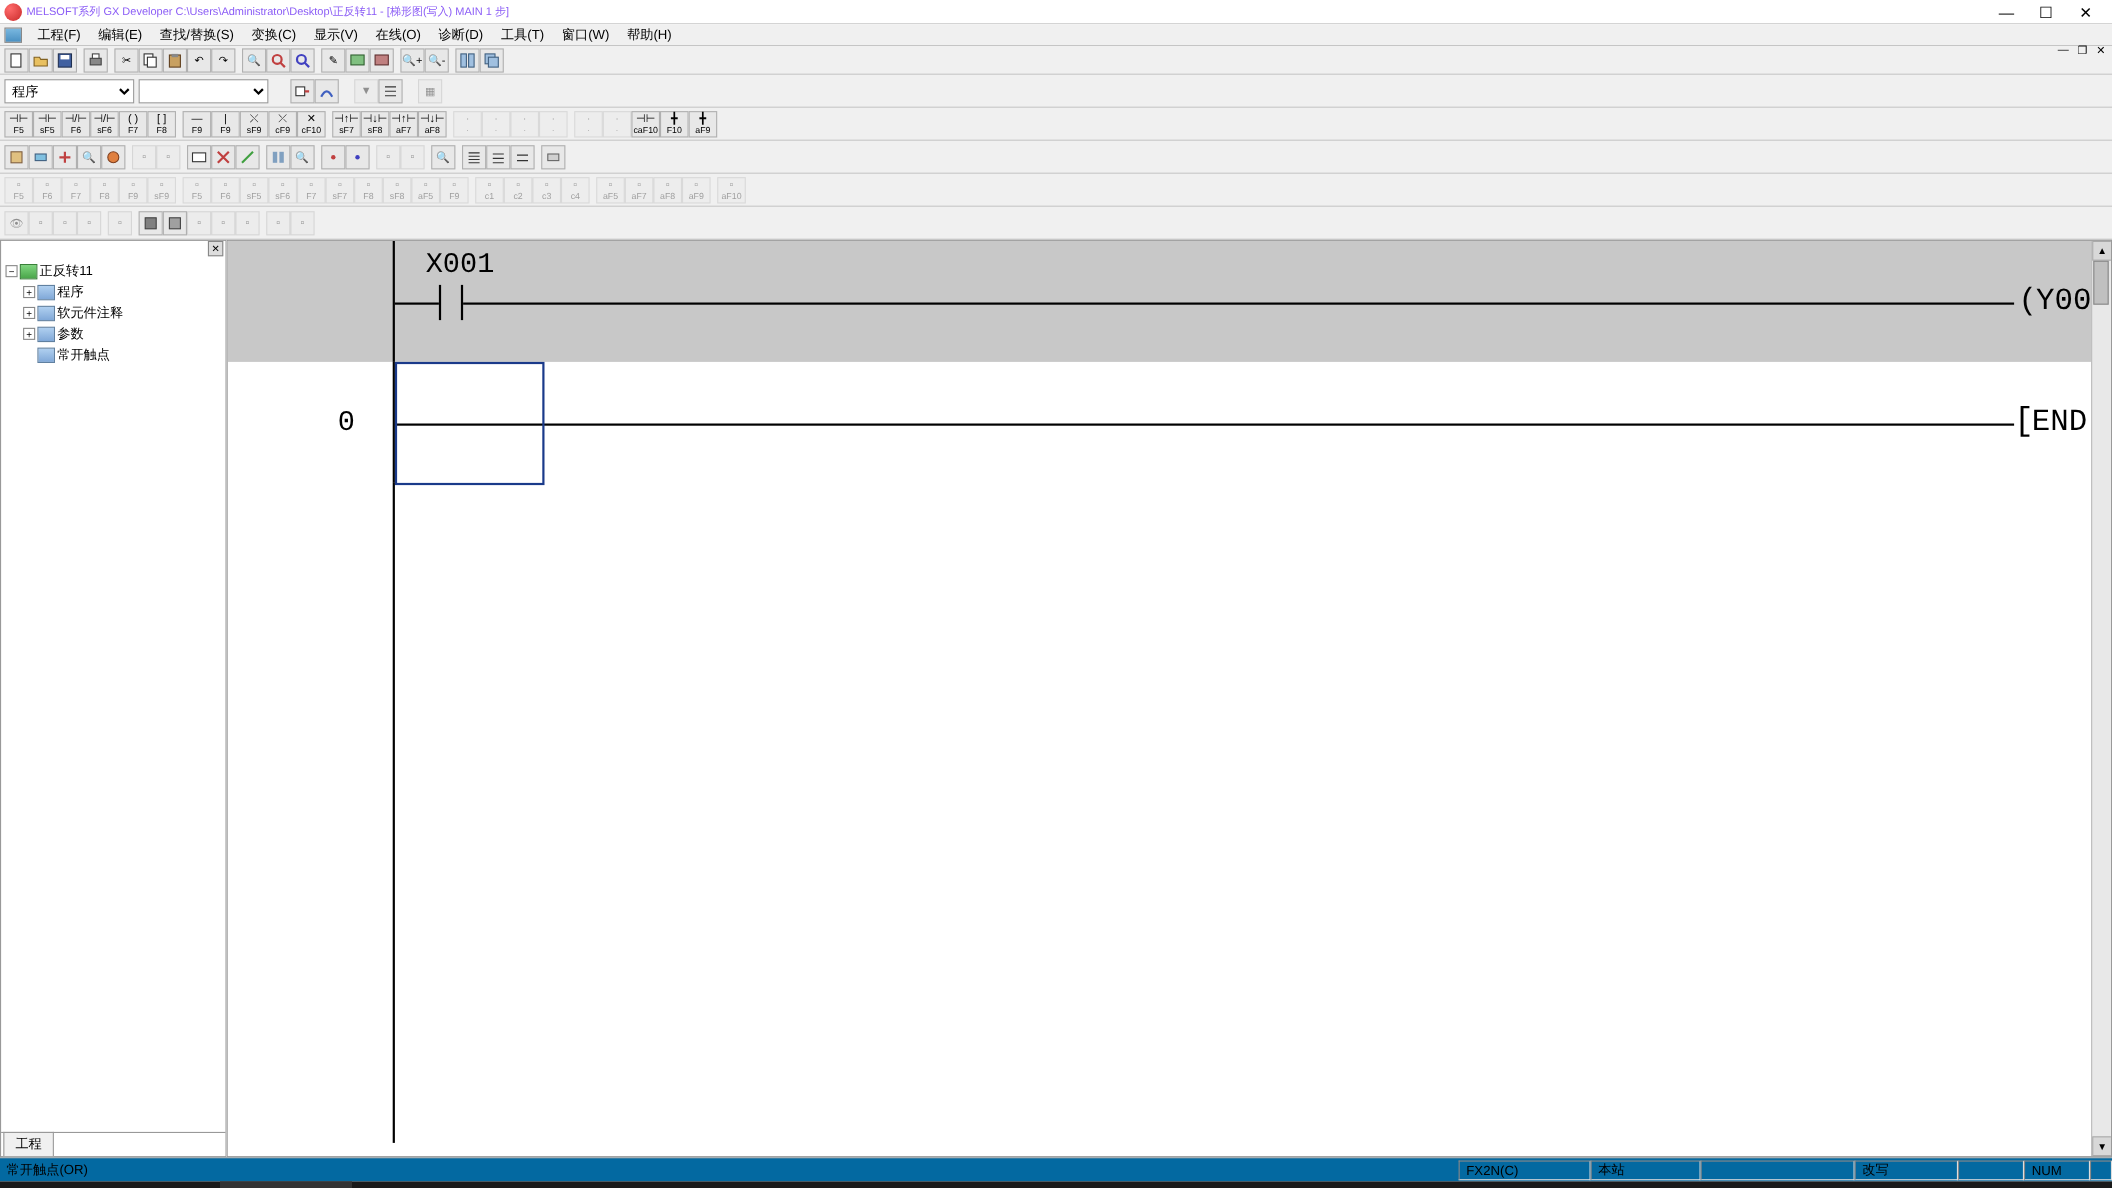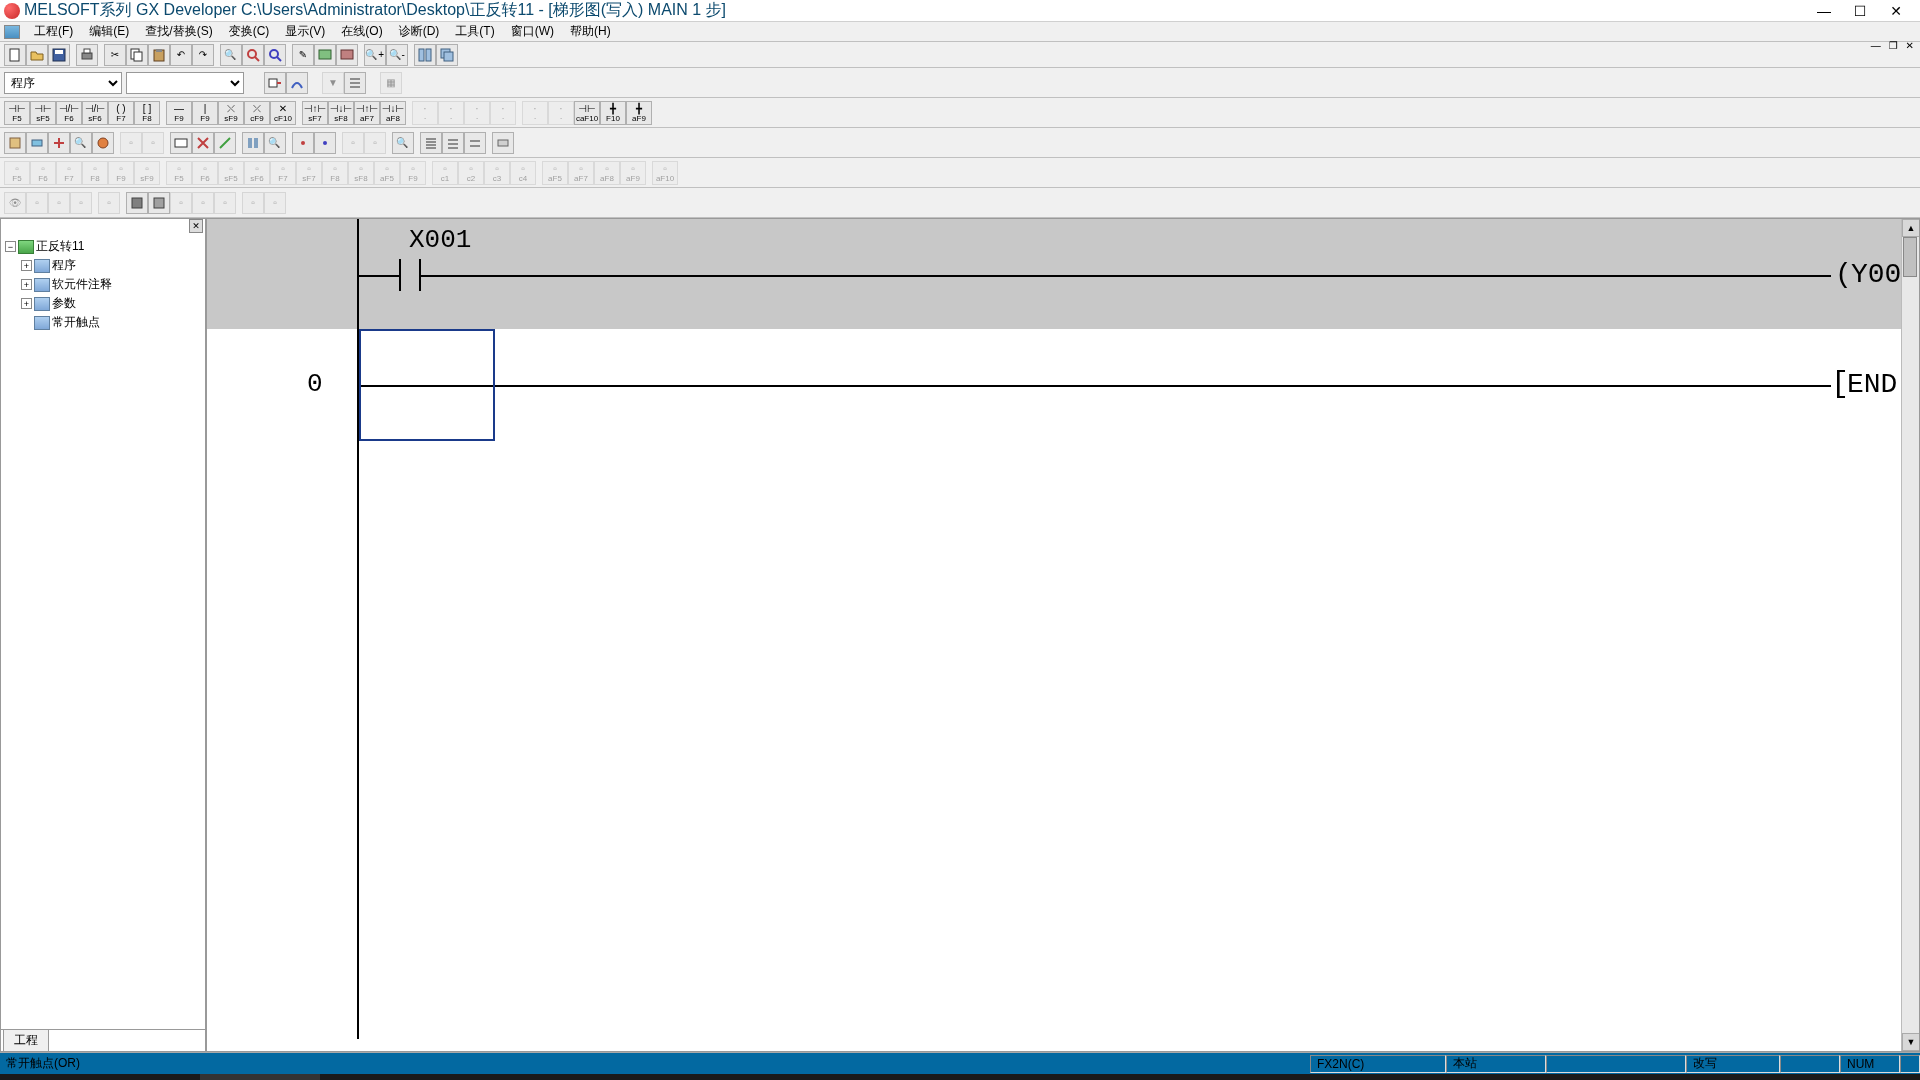--- a/index.html
+++ b/index.html
@@ -1,21 +1,21 @@
 <!DOCTYPE html>
 <html><head>
 <meta charset="utf-8">
 <style>
 * { box-sizing: border-box; margin: 0; padding: 0; }
 body { font-family: "Microsoft YaHei", "SimSun", sans-serif; font-size: 12px; background: #fff; overflow: hidden; width: 1920px; height: 1080px; }
 
 
 .titlebar { height: 22px; background: #fff; display: flex; align-items: center; padding: 0 4px; border-bottom: 1px solid #d0d0d0; }
 .titlebar .app-icon { width: 16px; height: 16px; background: radial-gradient(circle at 30% 30%, #ff6b6b, #c92a2a); border-radius: 50%; margin-right: 4px; }
-.titlebar .title-text { flex: 1; color: #0c4a6e; font-size: 16px; }
+.titlebar .title-text { flex: 1; color: #8b5cf6; font-size: 10px; }
 .titlebar .win-controls { display: flex; gap: 12px; padding-right: 8px; }
 .titlebar .win-btn { width: 24px; height: 16px; display: flex; align-items: center; justify-content: center; font-size: 14px; cursor: pointer; }
 
 
 .mdi-controls { position: absolute; right: 4px; top: 40px; display: flex; gap: 4px; font-size: 10px; }
 .mdi-controls span { cursor: pointer; padding: 0 2px; }
 
 
 .menubar { height: 20px; background: #f0f0f0; display: flex; align-items: center; padding: 0 4px; border-bottom: 1px solid #c0c0c0; }
 .menubar .menu-icon { width: 16px; height: 14px; background: linear-gradient(#7ab8e0, #4a90c2); margin-right: 6px; border: 1px solid #888; }
@@ -596,21 +596,21 @@
       <div class="tab">工程</div>
     </div>
   </div>
 
   <div class="ladder-wrap">
     <div class="ladder-canvas">
 
       <div class="rung shaded">
         <div class="left-rail"></div>
 
-        <div class="contact-lbl" style="left:202px;top:6px">X001</div>
+        <div class="contact-lbl" style="left:180px;top:6px">X001</div>
         <div class="wire-h" style="left:152px;top:56px;width:40px"></div>
         <div class="wire-v" style="left:192px;top:40px;height:32px"></div>
         <div class="wire-v" style="left:212px;top:40px;height:32px"></div>
         <div class="wire-h" style="left:214px;top:56px;width:1410px"></div>
 
         <div class="coil" style="left:1628px;top:40px">(</div>
         <div class="coil" style="left:1644px;top:40px">Y000</div>
 
       </div>
 
@@ -631,21 +631,21 @@
       <div class="arr" style="top:0">▲</div>
       <div class="thumb"></div>
       <div class="arr" style="bottom:0">▼</div>
     </div>
   </div>
 </div>
 
 <div class="statusbar">
   <div class="status-cell" style="flex:0 0 auto;border:none">常开触点(OR)</div>
   <div style="flex:1"></div>
-  <div class="status-cell" style="width:136px">FX2N(C)</div>
+  <div class="status-cell" style="width:120px">FX2N(C)</div>
   <div class="status-cell" style="width:100px">本站</div>
   <div class="status-cell" style="width:140px"></div>
   <div class="status-cell" style="width:94px">改写</div>
   <div class="status-cell" style="width:60px"></div>
   <div class="status-cell" style="width:60px">NUM</div>
   <div class="status-cell" style="width:20px"></div>
 </div>
 
 <div class="taskbar">
   <div class="tb-item">

